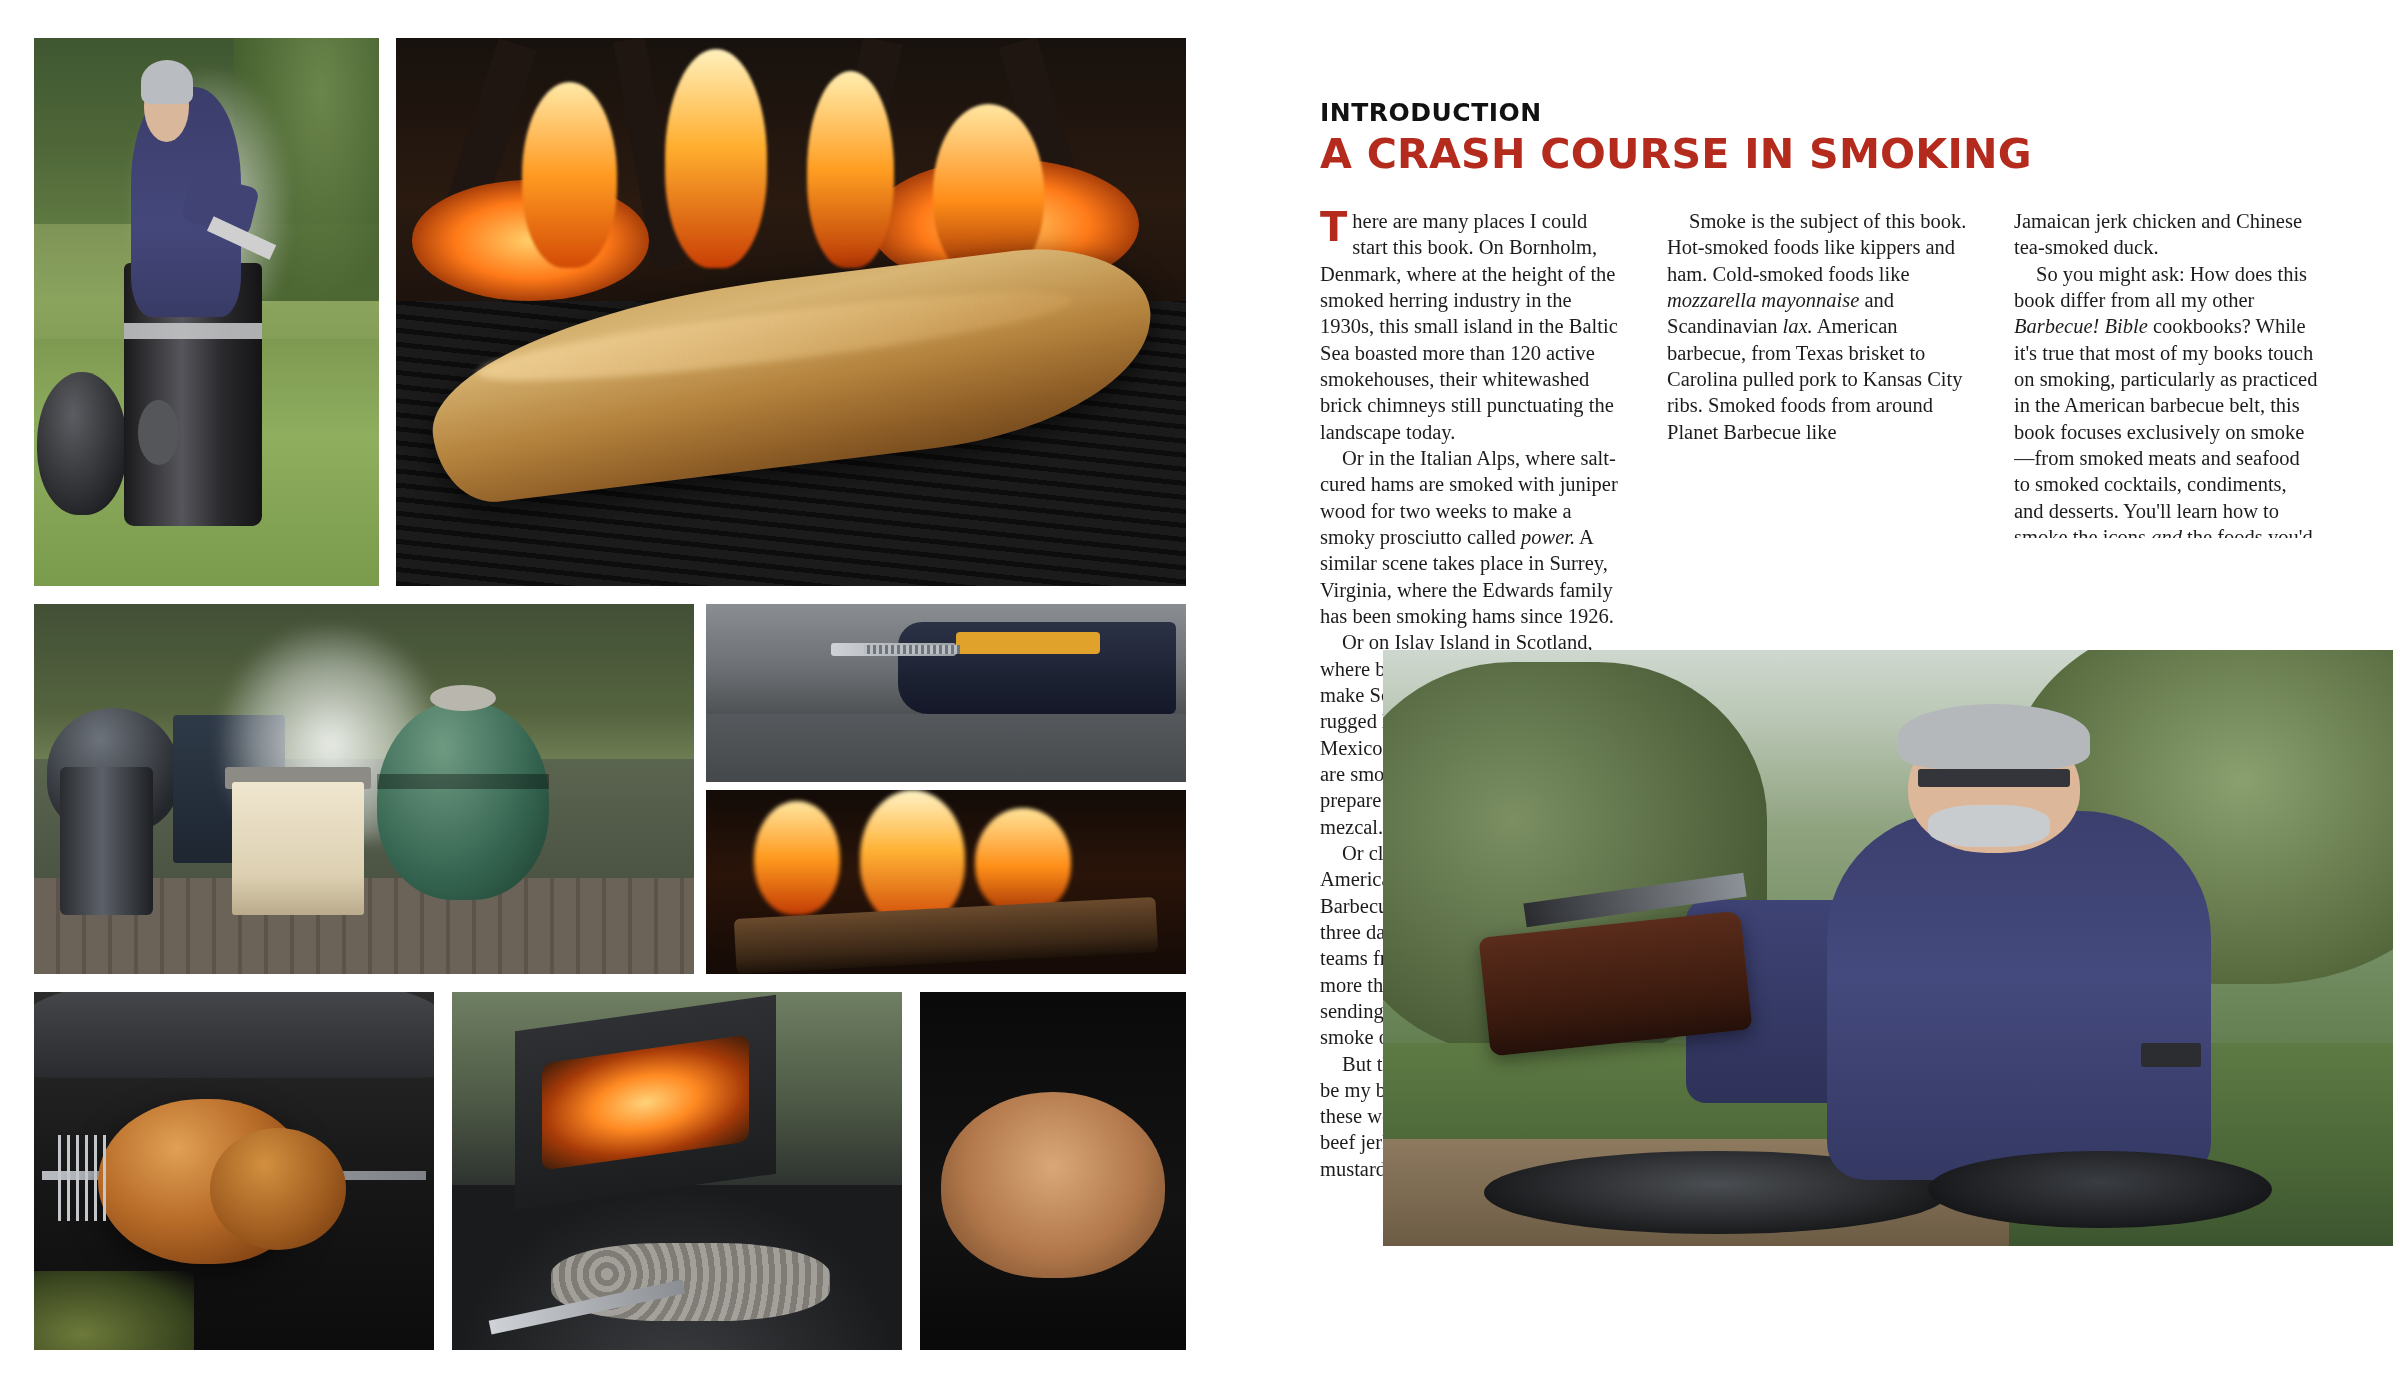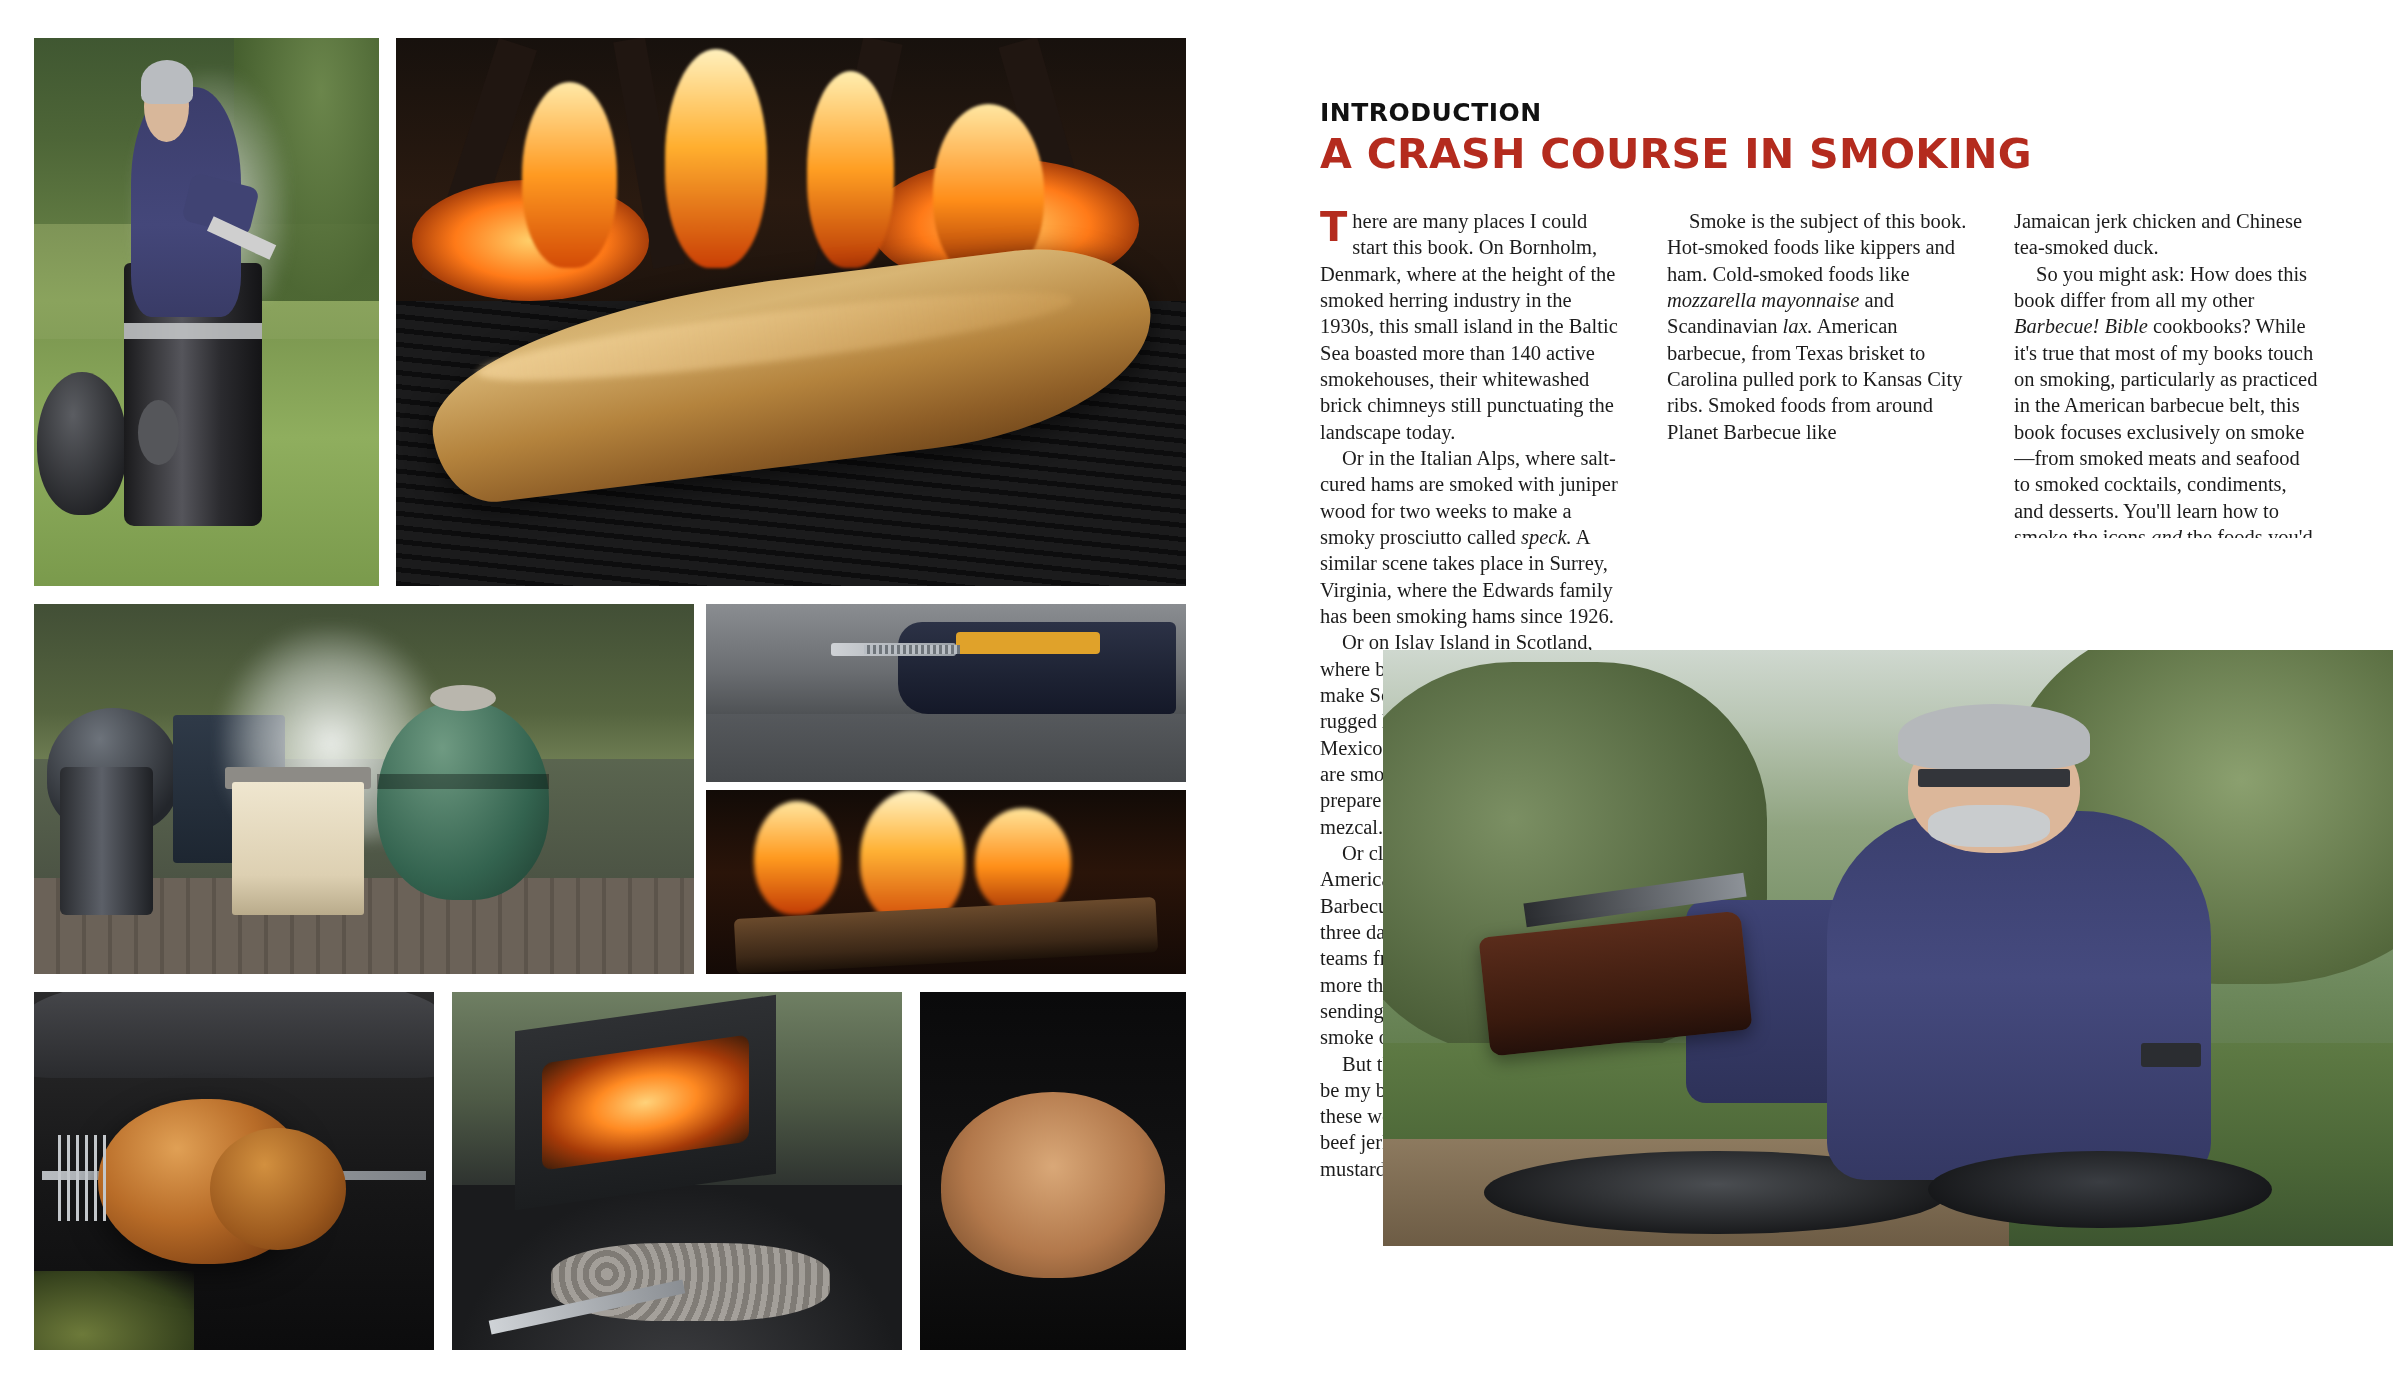--- a/index.html
+++ b/index.html
@@ -307,23 +307,23 @@
 
   <div class="page-right">
 
     <div class="kicker">INTRODUCTION</div>
     <div class="headline">A CRASH COURSE IN SMOKING</div>
 
     <div class="columns">
 
       <div class="col">
         <p class="first">
-          <span class="dropcap">T</span><span>here are many places I could start this book. On Bornholm, Denmark, where at the height of the smoked herring industry in the 1930s, this small island in the Baltic Sea boasted more than 140 active smokehouses, their whitewashed brick chimneys still punctuating the landscape today.</span>
+          <span class="dropcap">T</span><span>here are many places I could start this book. On Bornholm, Denmark, where at the height of the smoked herring industry in the 1930s, this small island in the Baltic Sea boasted more than 120 active smokehouses, their whitewashed brick chimneys still punctuating the landscape today.</span>
         </p>
-        <p><span>Or in the Italian Alps, where salt-cured hams are smoked with juniper wood for two weeks to make a smoky prosciutto called <em>speck.</em> A similar scene takes place in Surrey, Virginia, where the Edwards family has been smoking hams since 1926.</span></p>
+        <p><span>Or in the Italian Alps, where salt-cured hams are smoked with juniper wood for two weeks to make a smoky prosciutto called <em>power.</em> A similar scene takes place in Surrey, Virginia, where the Edwards family has been smoking hams since 1926.</span></p>
         <p><span>Or on Islay Island in Scotland, where barley is smoked over peat to make Scotch whisky, or on the rugged hillsides around Oaxaca, Mexico, where agave cactus hearts are smoke-roasted in fire pits to prepare a unique smoky spirit called mezcal.</span></p>
         <p><span>Or closer to home, at the American Royal World Series of Barbecue in Kansas City, where for three days and nights, barbecue teams from all over the world—more than 600—gather to compete, sending fragrant clouds of wood smoke over Arrowhead Stadium.</span></p>
         <p><span>But the best place to begin might be my backyard, where as I write these words, salmon, scallops, and beef jerky—not to mention ricotta, mustard, and</span></p>
       </div>
 
       <div class="col">
         <p><span>Smoke is the subject of this book. Hot-smoked foods like kippers and ham. Cold-smoked foods like <em>mozzarella mayonnaise</em> and Scandinavian <em>lax.</em> American barbecue, from Texas brisket to Carolina pulled pork to Kansas City ribs. Smoked foods from around Planet Barbecue like</span></p>
       </div>
 
       <div class="col col3">

